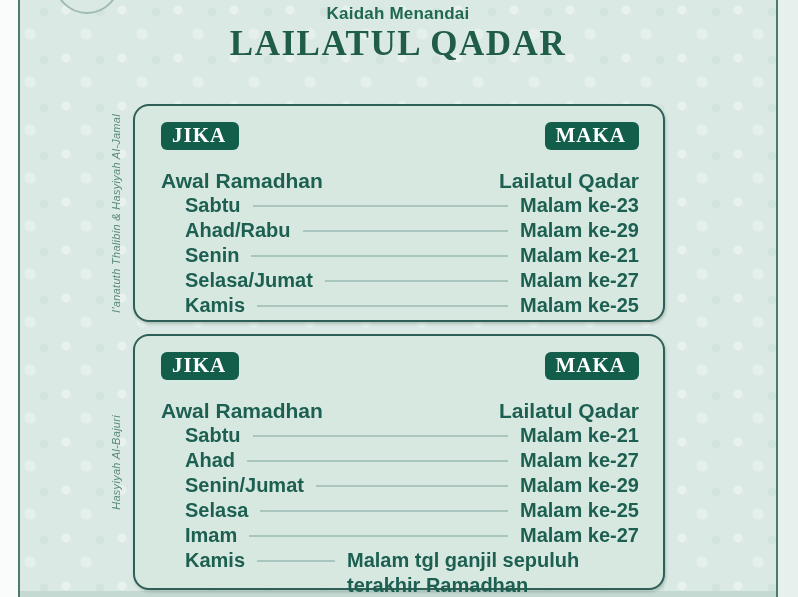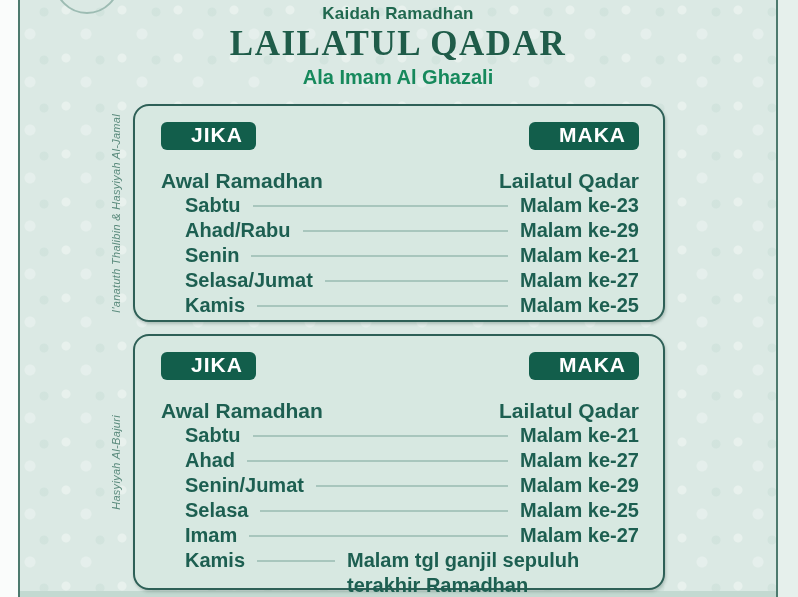--- a/index.html
+++ b/index.html
@@ -41,21 +41,21 @@
     background:#d7e8e1;border:2px solid #2e6057;border-radius:16px;
     padding:16px 24px 10px 26px;
     box-shadow:1px 2px 3px rgba(40,70,60,.25);
   }
   .card1{top:104px;height:218px;}
   .card2{top:334px;height:256px;}
 
   .badge-row{display:flex;justify-content:space-between;align-items:flex-start;margin-bottom:7px;}
   .badge{
     background:#125e4b;color:#ffffff;font-weight:bold;font-size:21px;letter-spacing:1px;
-    padding:1px 13px 3px 30px;border-radius:6px;line-height:24px;
+    padding:1px 13px 3px 11px;border-radius:6px;line-height:24px;font-family:Liberation Serif, serif;
   }
   .cols-row{display:flex;justify-content:space-between;font-weight:bold;font-size:21px;color:#1d5f51;line-height:25px;margin-top:18px;}
   .row{display:flex;align-items:flex-start;font-weight:bold;font-size:20px;color:#1d5f51;line-height:25px;}
   .day{white-space:nowrap;margin-left:24px;}
   .leader{flex:1;border-top:2px solid #a8c6bd;margin:12px 12px 0 12px;min-width:18px;}
   .night{white-space:nowrap;text-align:right;}
   .night-wrap{white-space:normal;width:292px;text-align:left;}
 
   .side-note{
     position:absolute;width:20px;display:flex;align-items:center;justify-content:center;
@@ -73,23 +73,22 @@
 <div class="canvas">
 
   <div class="deco-circle"></div>
   <div class="left-strip"></div>
   <div class="left-rule"></div>
   <div class="right-rule"></div>
   <div class="right-strip"></div>
   <div class="bottom-strip"></div>
 
   <div class="header">
-    <div class="kicker">Kaidah Ramadhan</div>
+    <div class="kicker">Kaidah Menandai</div>
     <div class="title">LAILATUL QADAR</div>
-    <div class="subtitle">Ala Imam Al Ghazali</div>
   </div>
 
   <div class="side-note side1">
     <span>I'anatuth Thalibin &amp; Hasyiyah Al-Jamal</span>
   </div>
 
   <div class="card card1">
     <div class="badge-row">
       <span class="badge">JIKA</span>
       <span class="badge">MAKA</span>

